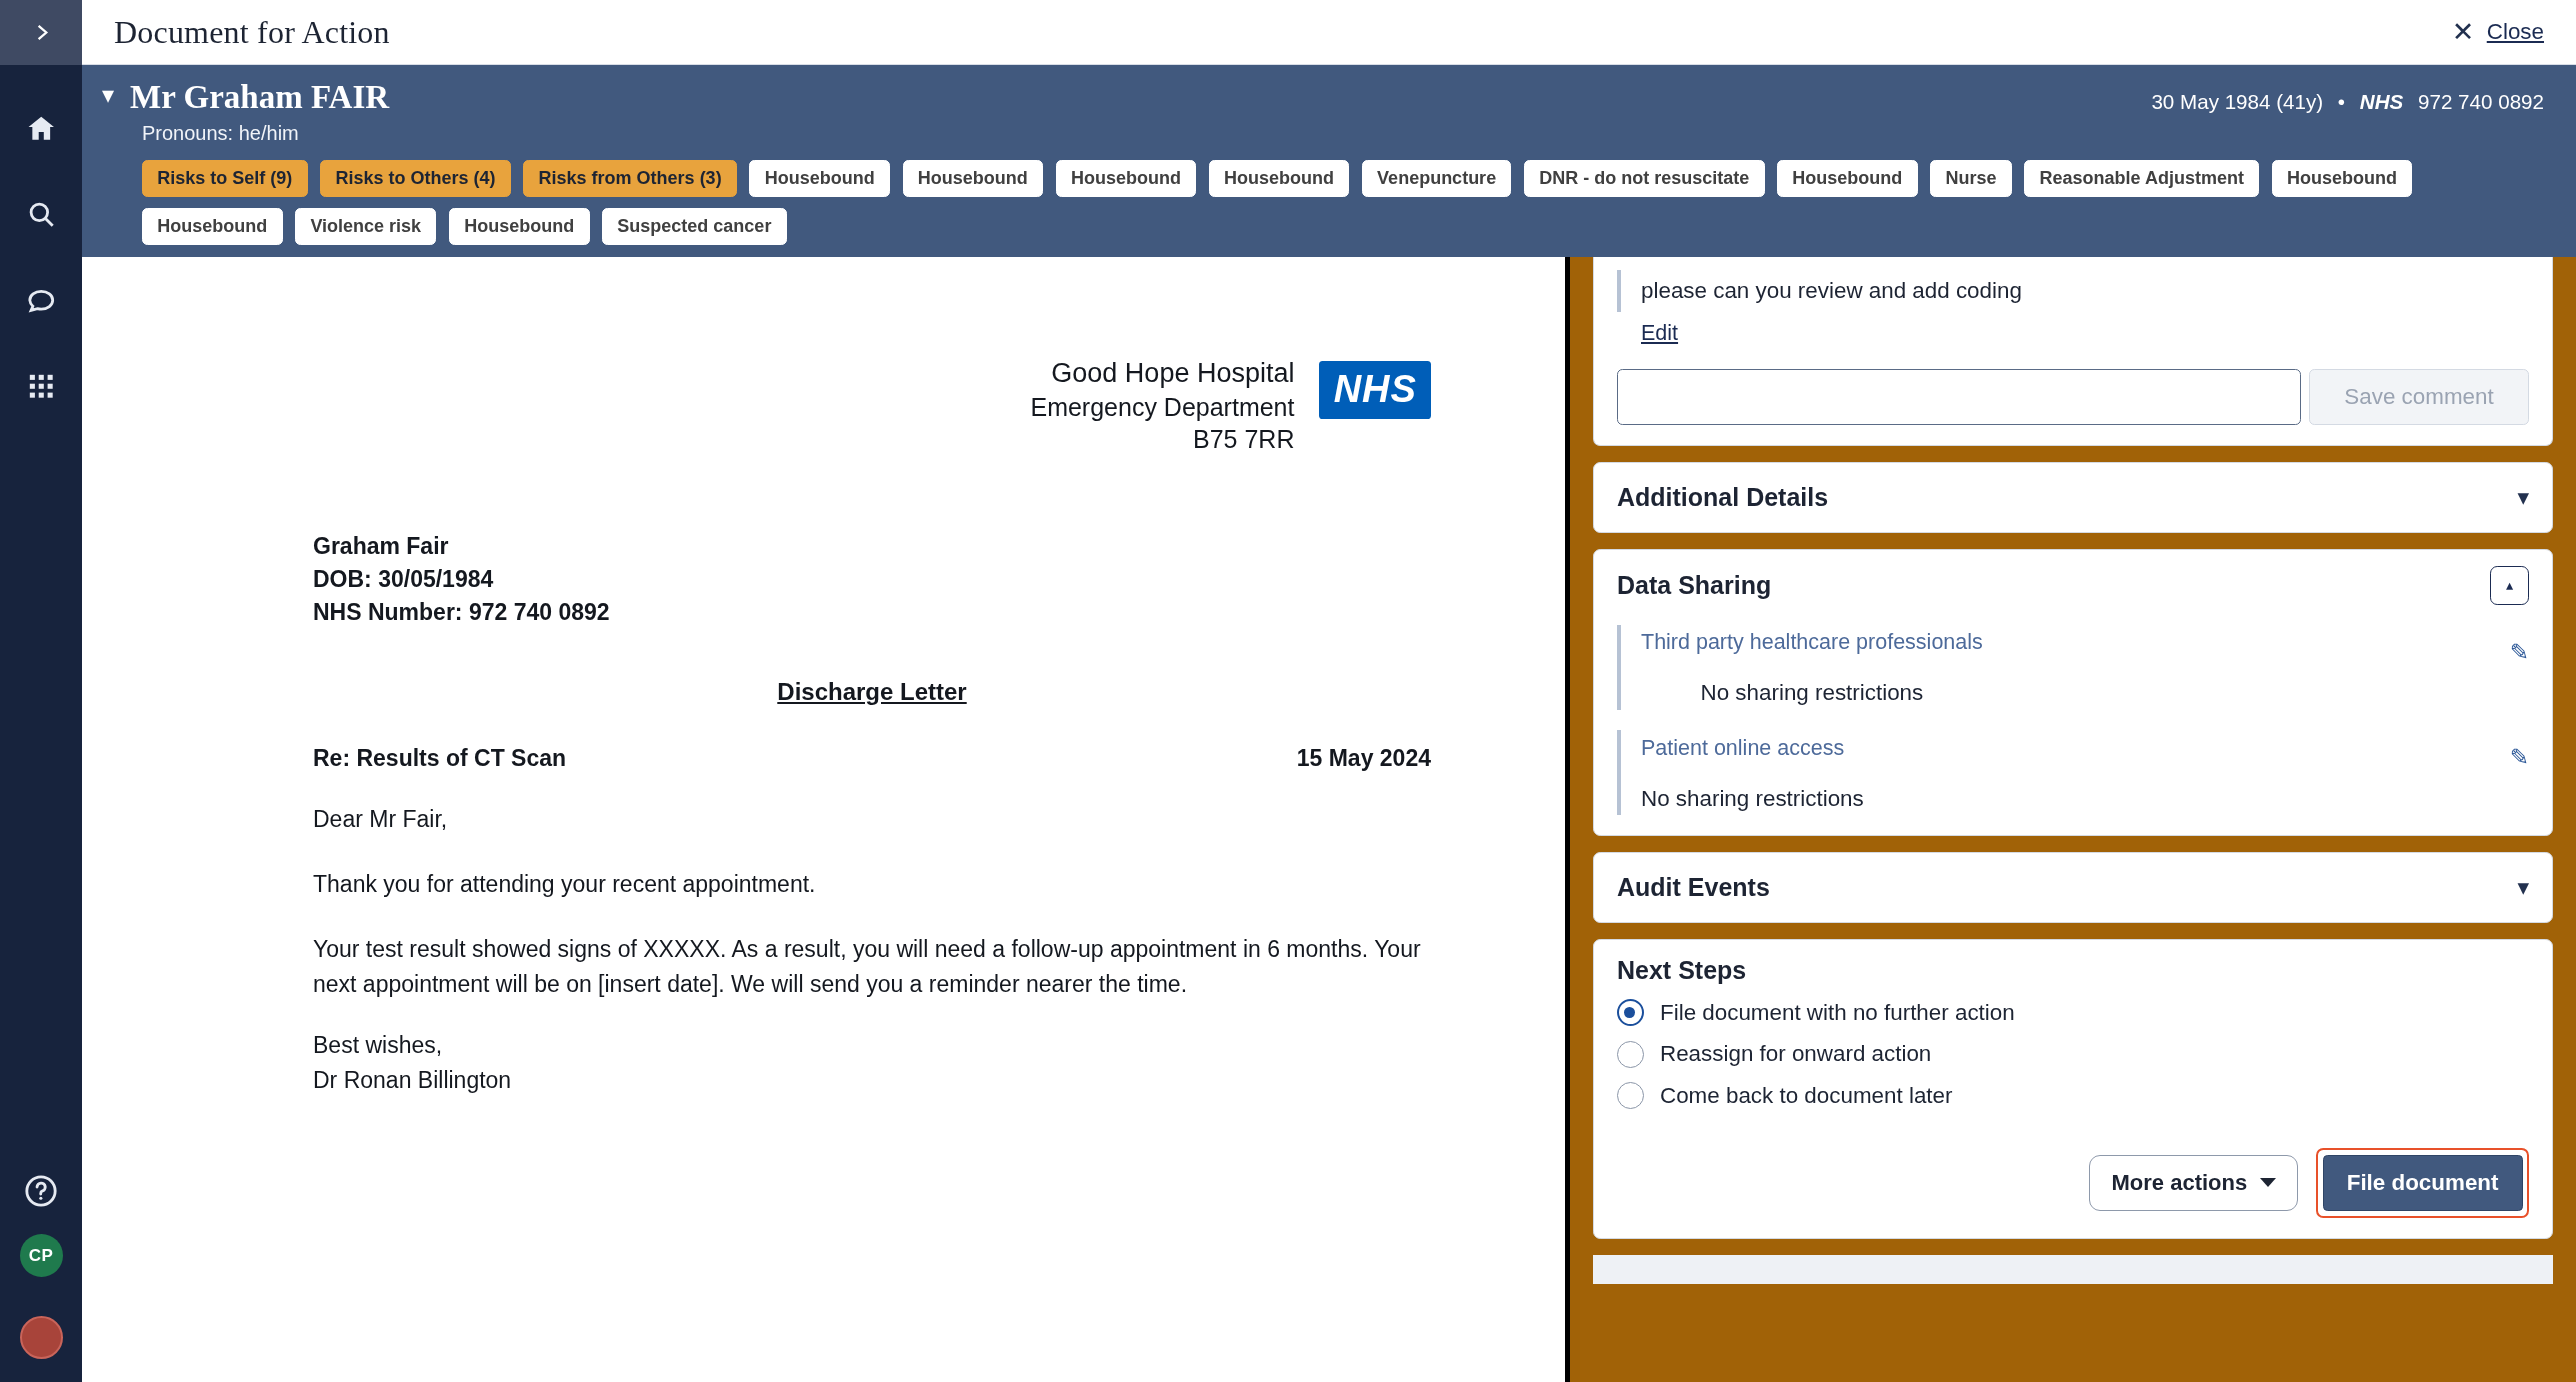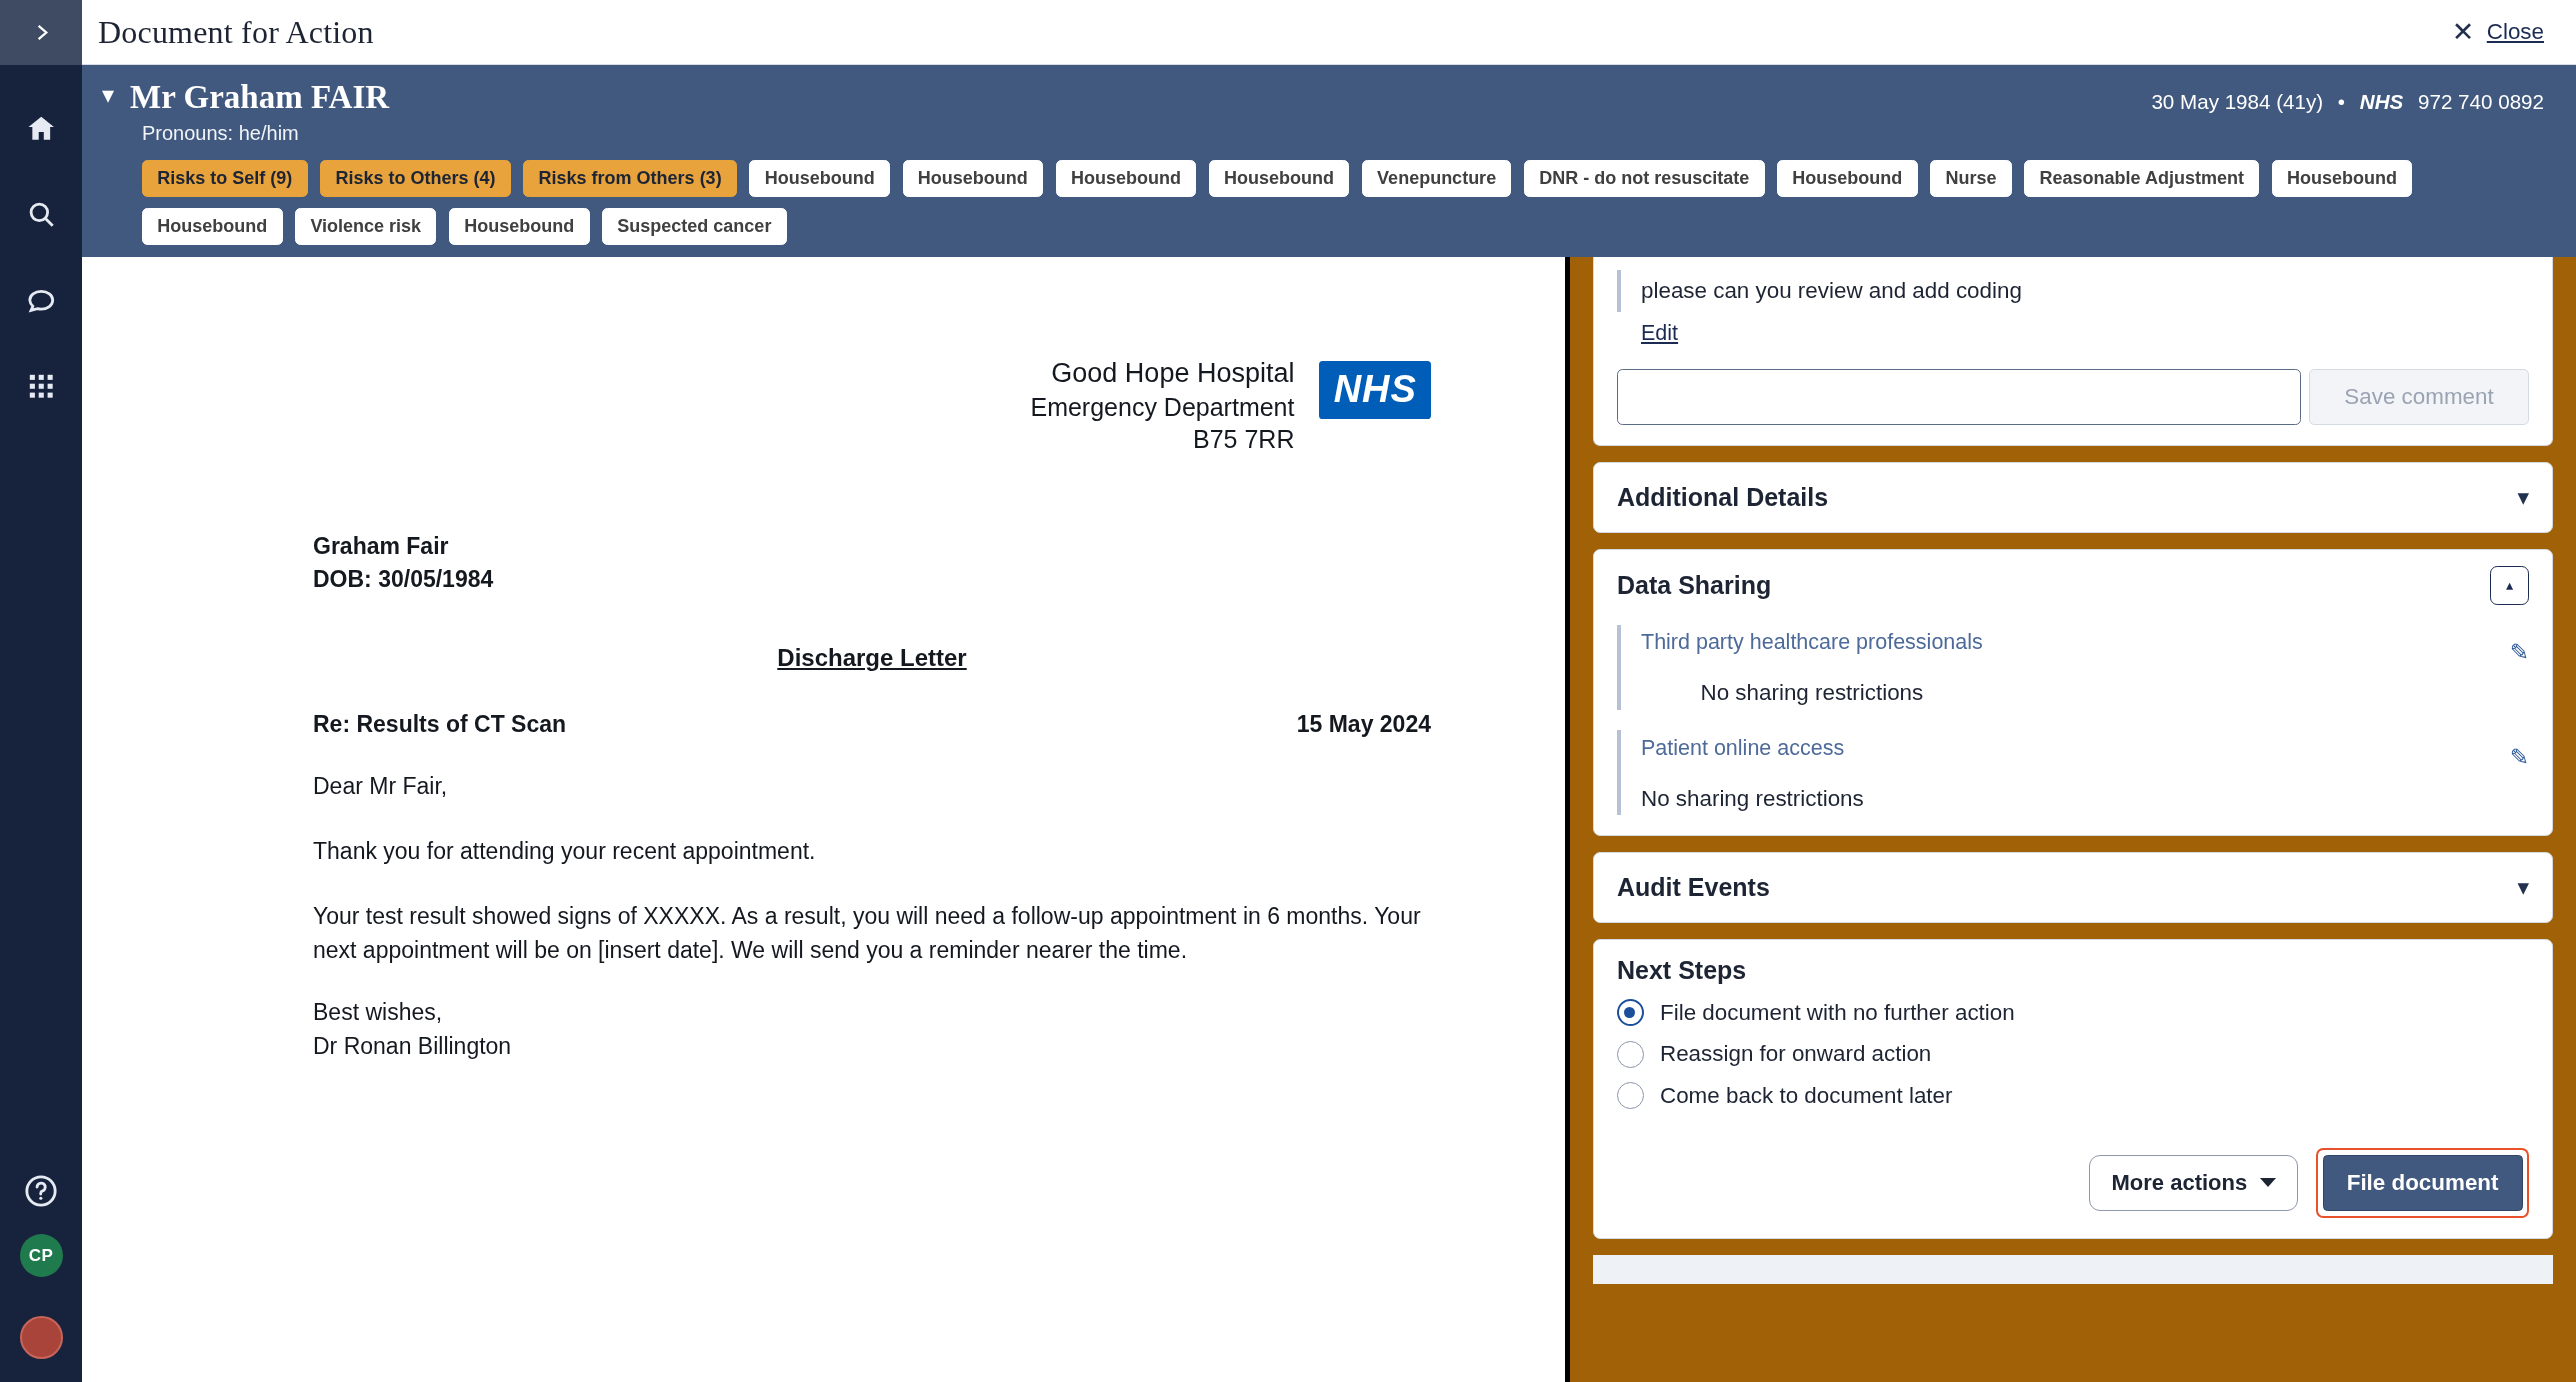--- a/index.html
+++ b/index.html
@@ -78,21 +78,21 @@
   }
 
   
   .titlebar {
     height: 65px;
     flex: 0 0 65px;
     border-bottom: 0.9px solid #d8dde6;
     display: flex;
     align-items: center;
     justify-content: space-between;
-    padding: 0 32px 0 16px;
+    padding: 0 32px 0 32px;
     background: #ffffff;
   }
   .titlebar h1 {
     margin: 0;
     font-family: "Liberation Serif", serif;
     font-size: 32px;
     font-weight: normal;
     color: #1d2433;
     letter-spacing: 0.2px;
   }
@@ -560,20 +560,21 @@
               <div class="l1">Good Hope Hospital</div>
               <div>Emergency Department</div>
               <div>B75 7RR</div>
             </div>
             <div class="nhs-logo">NHS</div>
           </div>
 
           <div class="patient-block">
             <div>Graham Fair</div>
             <div>DOB: 30/05/1984</div>
+            <div>NHS Number: 972 740 0892</div>
           </div>
 
           <div class="doc-title">Discharge Letter</div>
 
           <div class="re-row">
             <div class="re">Re: Results of CT Scan</div>
             <div class="re-date">15 May 2024</div>
           </div>
 
           <div class="doc-p">Dear Mr Fair,</div>

